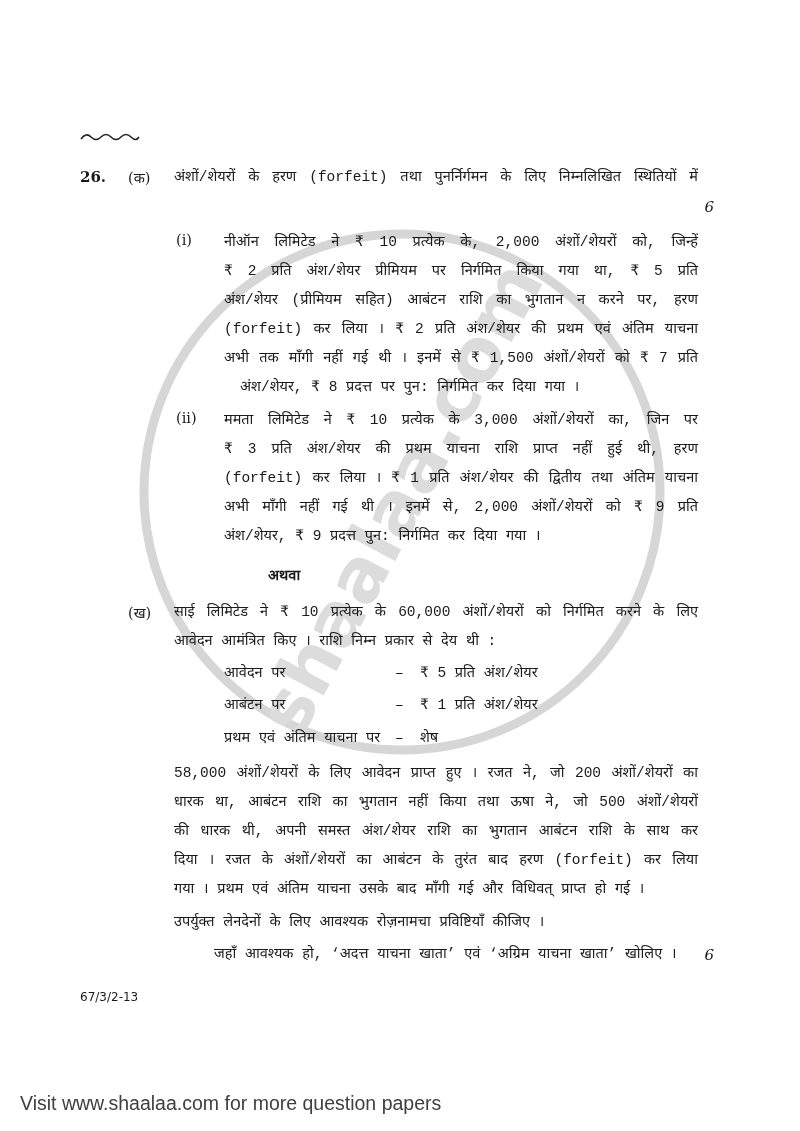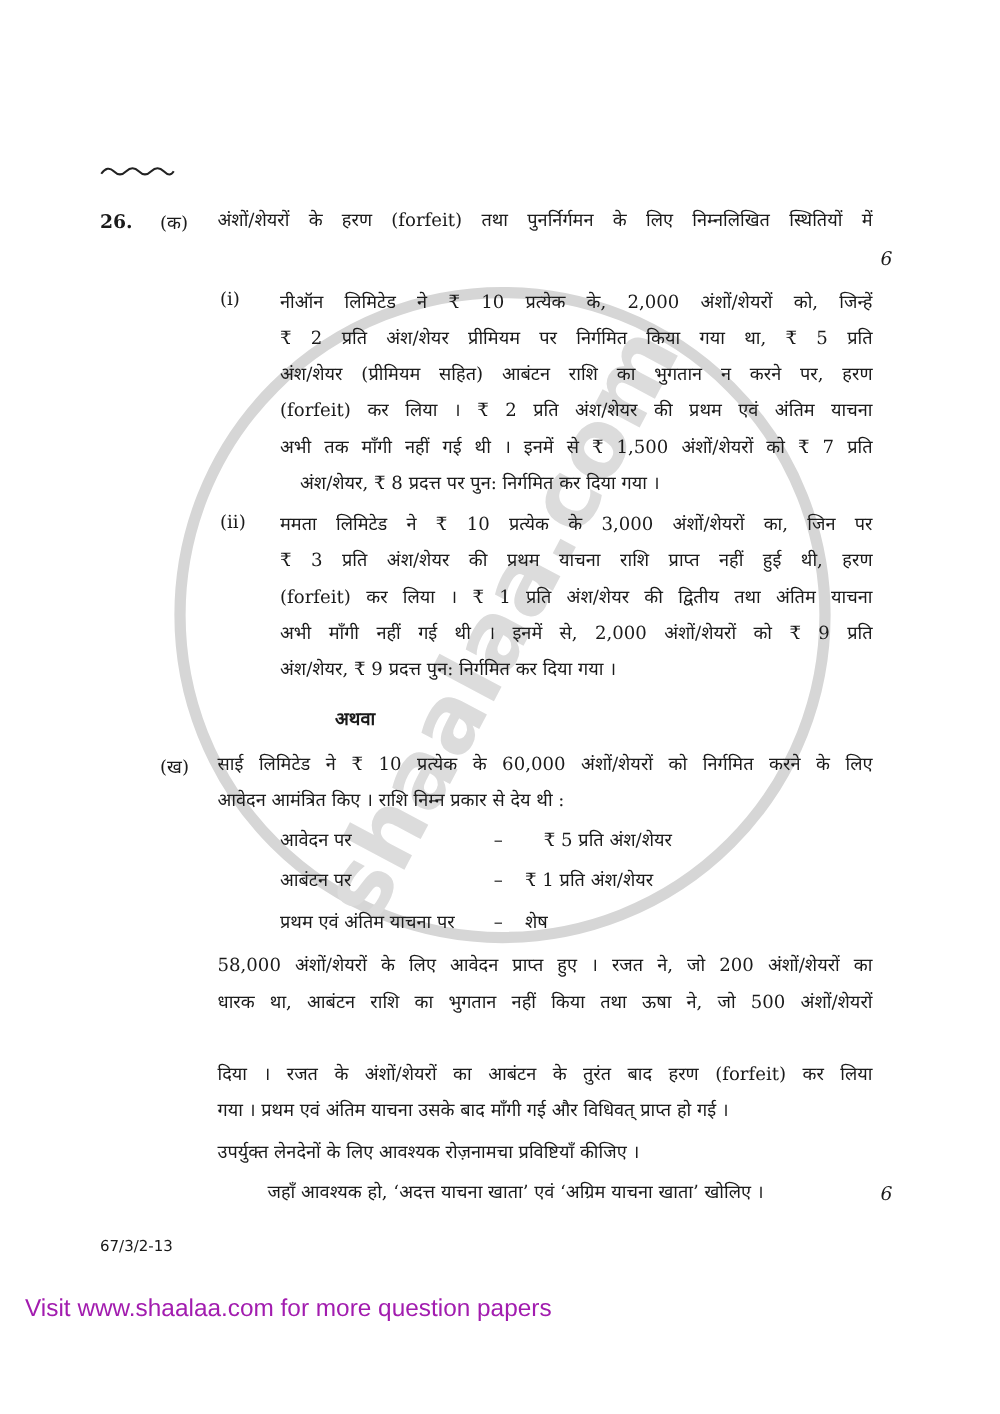--- a/index.html
+++ b/index.html
@@ -8,41 +8,41 @@
       font-family: "DejaVu Serif", "Liberation Serif", serif;
       color: #1a1a1a;
     }
     .watermark {
       position: absolute; left: 0; top: 0; width: 800px; height: 1131px;
       pointer-events: none; z-index: 0;
     }
     .content { position: absolute; left: 0; top: 0; width: 800px; height: 1131px; z-index: 1; }
     .tilde { position: absolute; left: 80px; top: 130px; width: 60px; height: 14px; }
     .line {
-      position: absolute; font-size: 14.5px; line-height: 20px; white-space: nowrap;
+      position: absolute; font-size: 14.5px; line-height: 20px; white-space: nowrap; font-family: Liberation Mono, monospace;
     }
     .justify {
       text-align: justify; text-align-last: justify; white-space: normal;
     }
     .qnum { position: absolute; left: 80px; top: 168px; font-weight: bold; font-size: 15px; }
     .part-label { position: absolute; font-size: 14.5px; }
     .marks { position: absolute; right: 86px; font-style: italic; font-size: 15px; }
     .bold { font-weight: bold; }
     .footer-code {
       position: absolute; left: 80px; top: 990px;
       font-family: "DejaVu Sans", "Liberation Sans", sans-serif; font-size: 12px;
     }
     .footer-page {
       position: absolute; left: 305px; top: 990px; width: 190px; text-align: center;
       font-family: "DejaVu Sans", "Liberation Sans", sans-serif; font-size: 13px; font-style: italic;
       border-bottom: 1.5px solid #111; padding-bottom: 4px;
     }
     .visit {
-      position: absolute; left: 20px; top: 1036px;
-      font-family: "Liberation Sans", "DejaVu Sans", sans-serif; font-size: 19.5px; color: #a21caf;
+      position: absolute; left: 20px; top: 1092px;
+      font-family: "Liberation Sans", "DejaVu Sans", sans-serif; font-size: 19.5px; color: #404040;
     }
   </style>
 </head>
 <body>
 
 <svg class="watermark" viewBox="0 0 800 1131" xmlns="http://www.w3.org/2000/svg">
   <circle cx="402" cy="492" r="258" fill="none" stroke="#d6d6d6" stroke-width="9"></circle>
   <text x="0" y="0" transform="translate(300,740) rotate(-62)" font-family="DejaVu Sans, sans-serif" font-size="74" font-weight="bold" fill="#dcdcdc">shaalaa.com</text>
 </svg>
 
@@ -74,32 +74,33 @@
   <div class="line" style="left:224px; top:526px;">अंश/शेयर, ₹ 9 प्रदत्त पुन: निर्गमित कर दिया गया ।</div>
 
   <div class="line bold" style="left:268px; top:566px;">अथवा</div>
 
   <div class="part-label" style="left:128px; top:602px;">(ख)</div>
   <div class="line justify" style="left:174px; top:602px; width:524px;">साई लिमिटेड ने ₹ 10 प्रत्येक के 60,000 अंशों/शेयरों को निर्गमित करने के लिए</div>
   <div class="line" style="left:174px; top:631px;">आवेदन आमंत्रित किए । राशि निम्न प्रकार से देय थी :</div>
 
   <div class="line" style="left:224px; top:663px;">आवेदन पर</div>
   <div class="line" style="left:395px; top:663px;">–</div>
-  <div class="line" style="left:420px; top:663px;margin-left:15px;">₹ 5 प्रति अंश/शेयर</div>
+  <div class="line" style="left:420px; top:663px;">₹ 5 प्रति अंश/शेयर</div>
 
   <div class="line" style="left:224px; top:695px;">आबंटन पर</div>
   <div class="line" style="left:395px; top:695px;">–</div>
   <div class="line" style="left:420px; top:695px;">₹ 1 प्रति अंश/शेयर</div>
 
   <div class="line" style="left:224px; top:728px;">प्रथम एवं अंतिम याचना पर</div>
   <div class="line" style="left:395px; top:728px;">–</div>
   <div class="line" style="left:420px; top:728px;">शेष</div>
 
   <div class="line justify" style="left:174px; top:763px; width:524px;">58,000 अंशों/शेयरों के लिए आवेदन प्राप्त हुए । रजत ने, जो 200 अंशों/शेयरों का</div>
   <div class="line justify" style="left:174px; top:792px; width:524px;">धारक था, आबंटन राशि का भुगतान नहीं किया तथा ऊषा ने, जो 500 अंशों/शेयरों</div>
+  <div class="line justify" style="left:174px; top:821px; width:524px;">की धारक थी, अपनी समस्त अंश/शेयर राशि का भुगतान आबंटन राशि के साथ कर</div>
   <div class="line" style="left:174px; top:879px;">गया । प्रथम एवं अंतिम याचना उसके बाद माँगी गई और विधिवत् प्राप्त हो गई ।</div>
   <div class="line justify" style="left:174px; top:850px; width:524px;">दिया । रजत के अंशों/शेयरों का आबंटन के तुरंत बाद हरण (forfeit) कर लिया</div>
 
   <div class="line" style="left:174px; top:912px;">उपर्युक्त लेनदेनों के लिए आवश्यक रोज़नामचा प्रविष्टियाँ कीजिए ।</div>
   <div class="line" style="left:174px; top:944px;margin-left:40px;">जहाँ आवश्यक हो, ‘अदत्त याचना खाता’ एवं ‘अग्रिम याचना खाता’ खोलिए ।</div>
   <div class="marks" style="top:946px;">6</div>
 
   <div class="footer-code">67/3/2-13</div>
 
   <div class="visit">Visit www.shaalaa.com for more question papers</div>

